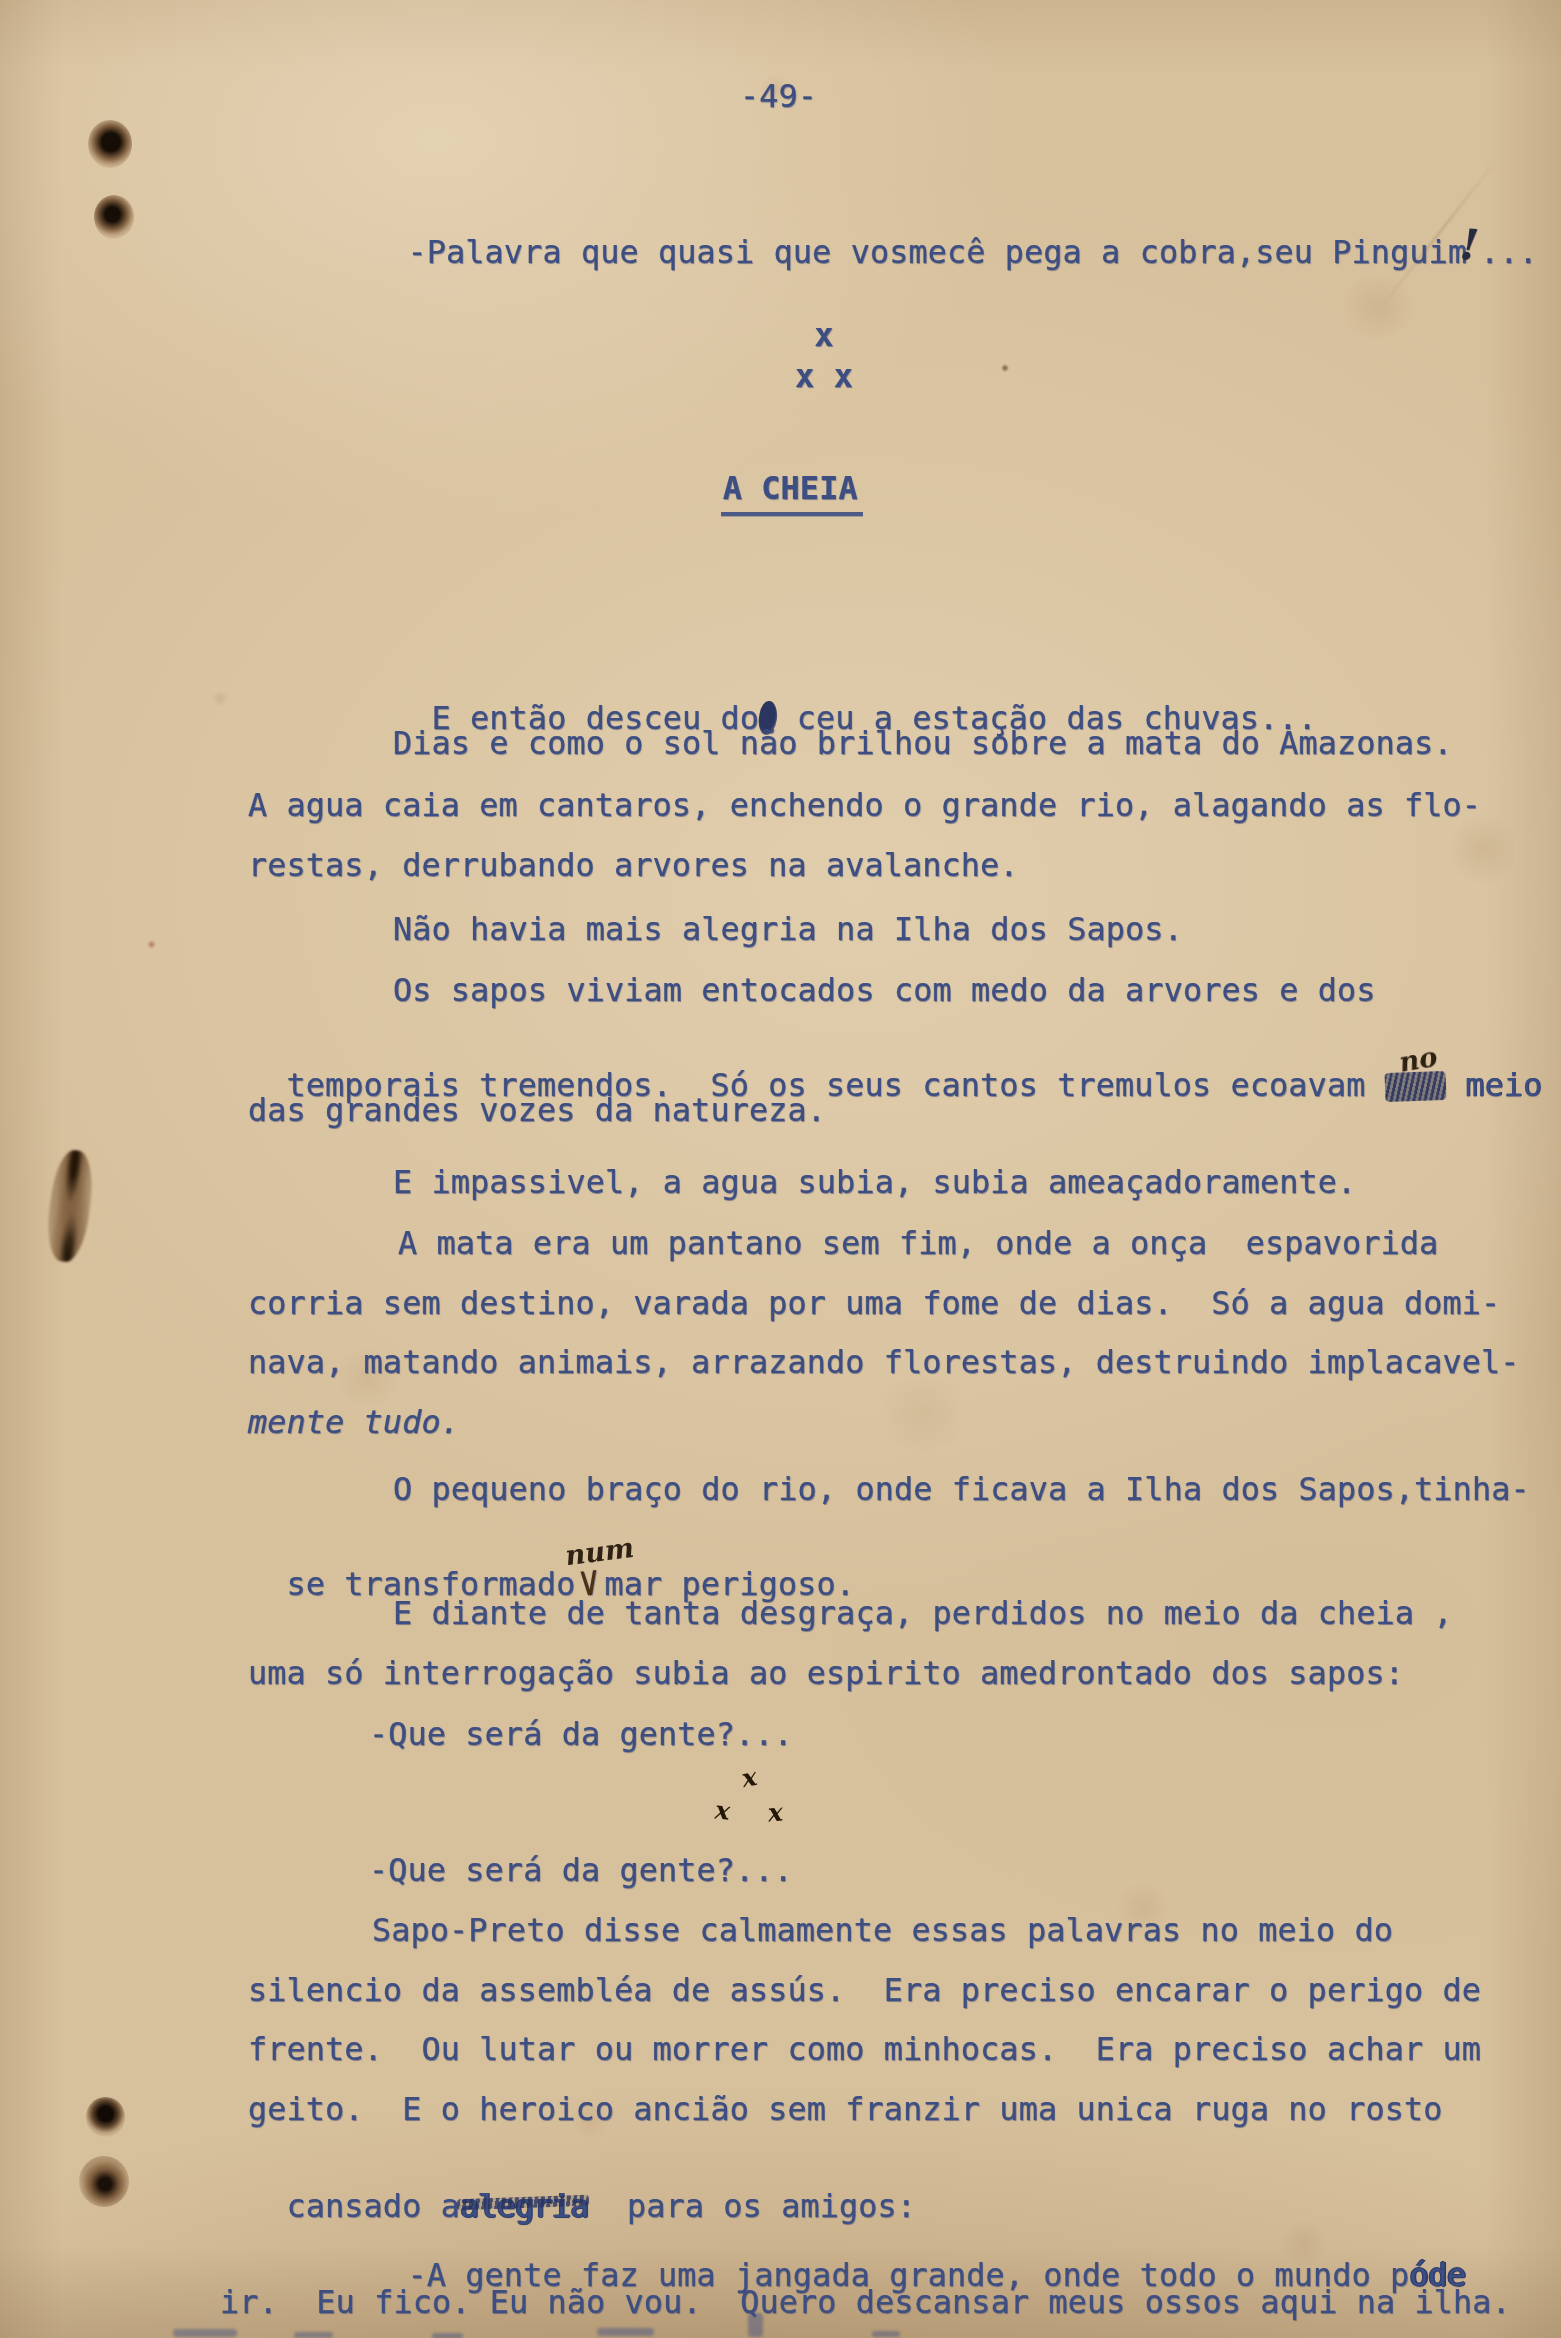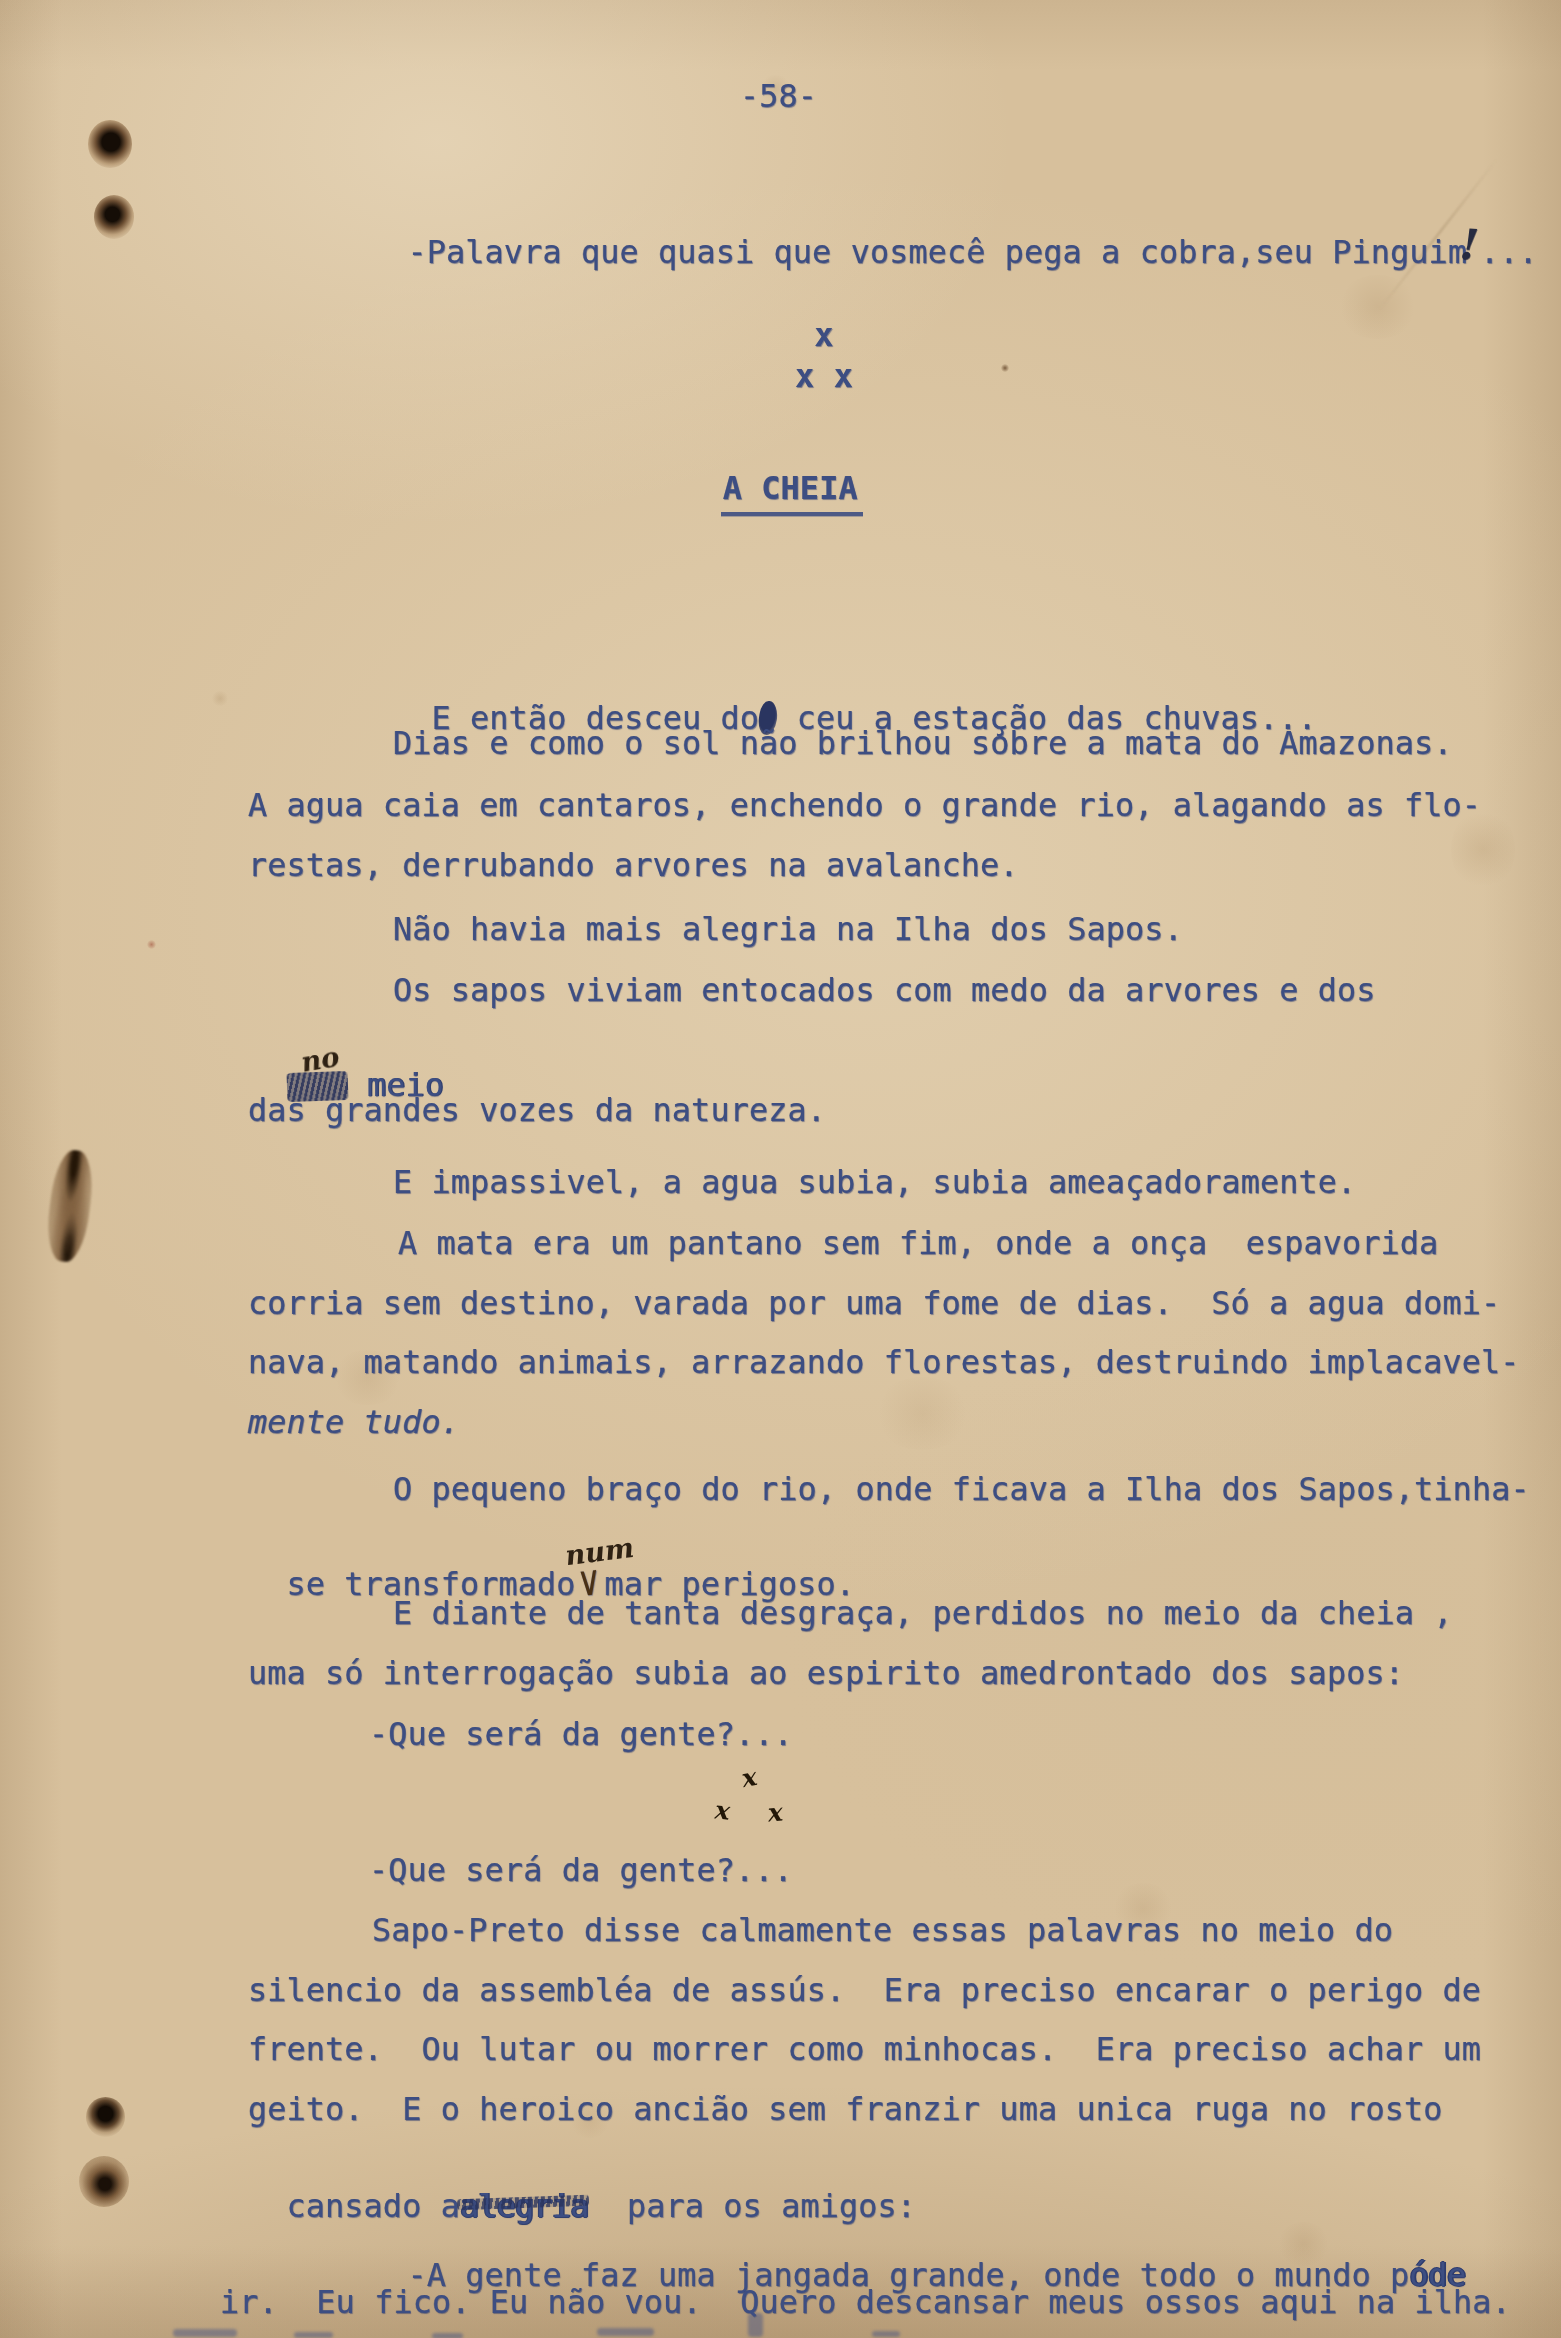--- a/index.html
+++ b/index.html
@@ -120,21 +120,21 @@
 <div class="freckle" style="left:211px;top:691px;width:18.4px;height:14.7px;background:radial-gradient(circle, rgba(150,115,72,0.2), rgba(150,115,72,0) 70%);"></div>
 <div class="freckle" style="left:147px;top:940px;width:9.2px;height:9.2px;background:radial-gradient(circle, rgba(150,60,40,0.5), rgba(150,60,40,0) 75%);"></div>
 <div class="freckle" style="left:1451px;top:808px;width:64px;height:83px;background:radial-gradient(circle, rgba(150,115,72,0.16), rgba(150,115,72,0) 70%);"></div>
 <div class="freckle" style="left:331px;top:1350px;width:73px;height:55px;background:radial-gradient(circle, rgba(150,115,72,0.12), rgba(150,115,72,0) 70%);"></div>
 <div class="freckle" style="left:872px;top:1377px;width:101px;height:73px;background:radial-gradient(circle, rgba(150,115,72,0.1), rgba(150,115,72,0) 70%);"></div>
 <div class="freckle" style="left:1111px;top:1883px;width:64px;height:51px;background:radial-gradient(circle, rgba(150,115,72,0.13), rgba(150,115,72,0) 70%);"></div>
 <div class="freckle" style="left:1276px;top:2222px;width:55px;height:44px;background:radial-gradient(circle, rgba(150,115,72,0.14), rgba(150,115,72,0) 70%);"></div>
 <div class="freckle" style="left:569px;top:2103px;width:42px;height:35px;background:radial-gradient(circle, rgba(150,115,72,0.12), rgba(150,115,72,0) 70%);"></div>
 <div class="crease" style="left:1437px;top:138px;"></div>
 
-<div class="line" style="top:78px;left:740px;">-58-</div>
+<div class="line" style="top:78px;left:740px;">-49-</div>
 
 <div class="line" style="top:193px;left:369px;">
   <span>-Palavra que quasi que vosmecê pega a cobra,seu Pinguim</span><span class="hand bang">!</span><span>...</span>
 </div>
 
 <div class="sepwrap" style="top:318px;left:746px;width:156px;">
   <div class="sline">x</div>
   <div class="sline" style="margin-top:5.5px;">x x</div>
 </div>
 
@@ -142,21 +142,21 @@
 
 <div class="line" style="top:663px;left:393px;">
   <span>E então desceu do</span><span class="inkblot"></span><span> ceu a estação das chuvas...</span>
 </div>
 <div class="line" style="top:725px;left:393px;">Dias e como o sol não brilhou sobre a mata do Amazonas.</div>
 <div class="line" style="top:787px;left:248px;">A agua caia em cantaros, enchendo o grande rio, alagando as flo-</div>
 <div class="line" style="top:847px;left:248px;">restas, derrubando arvores na avalanche.</div>
 <div class="line" style="top:911px;left:393px;">Não havia mais alegria na Ilha dos Sapos.</div>
 <div class="line" style="top:972px;left:393px;">Os sapos viviam entocados com medo da arvores e dos</div>
 <div class="line" style="top:1030px;left:248px;">
-  <span class="scribble"><span class="hand no-ins">no</span></span><span class="dbl"> meio</span>
+  <span>temporais tremendos.  Só os seus cantos tremulos ecoavam </span><span class="scribble"><span class="hand no-ins">no</span></span><span class="dbl"> meio</span>
 </div>
 <div class="line" style="top:1092px;left:248px;">das grandes vozes da natureza.</div>
 <div class="line" style="top:1164px;left:393px;">E impassivel, a agua subia, subia ameaçadoramente.</div>
 <div class="line" style="top:1225px;left:398px;text-align:right;">A mata era um pantano sem fim, onde a onça  espavorida</div>
 <div class="line" style="top:1285px;left:248px;">corria sem destino, varada por uma fome de dias.  Só a agua domi-</div>
 <div class="line" style="top:1344px;left:248px;">nava, matando animais, arrazando florestas, destruindo implacavel-</div>
 <div class="line" style="top:1404px;left:248px;font-style:italic;">mente tudo.</div>
 <div class="line" style="top:1471px;left:393px;">O pequeno braço do rio, onde ficava a Ilha dos Sapos,tinha-</div>
 <div class="line" style="top:1529px;left:248px;">
   <span>se transformado</span><span class="caretgap"><span class="hand num-ins">num</span></span><span>mar perigoso.</span>

